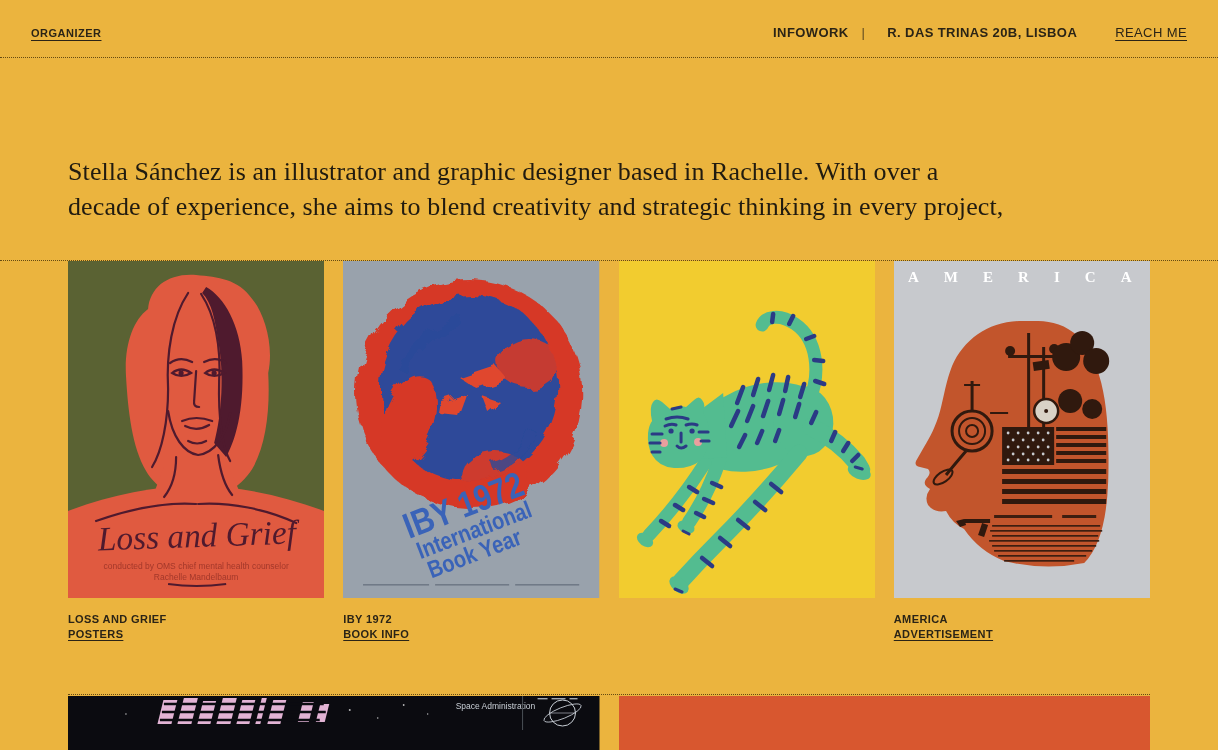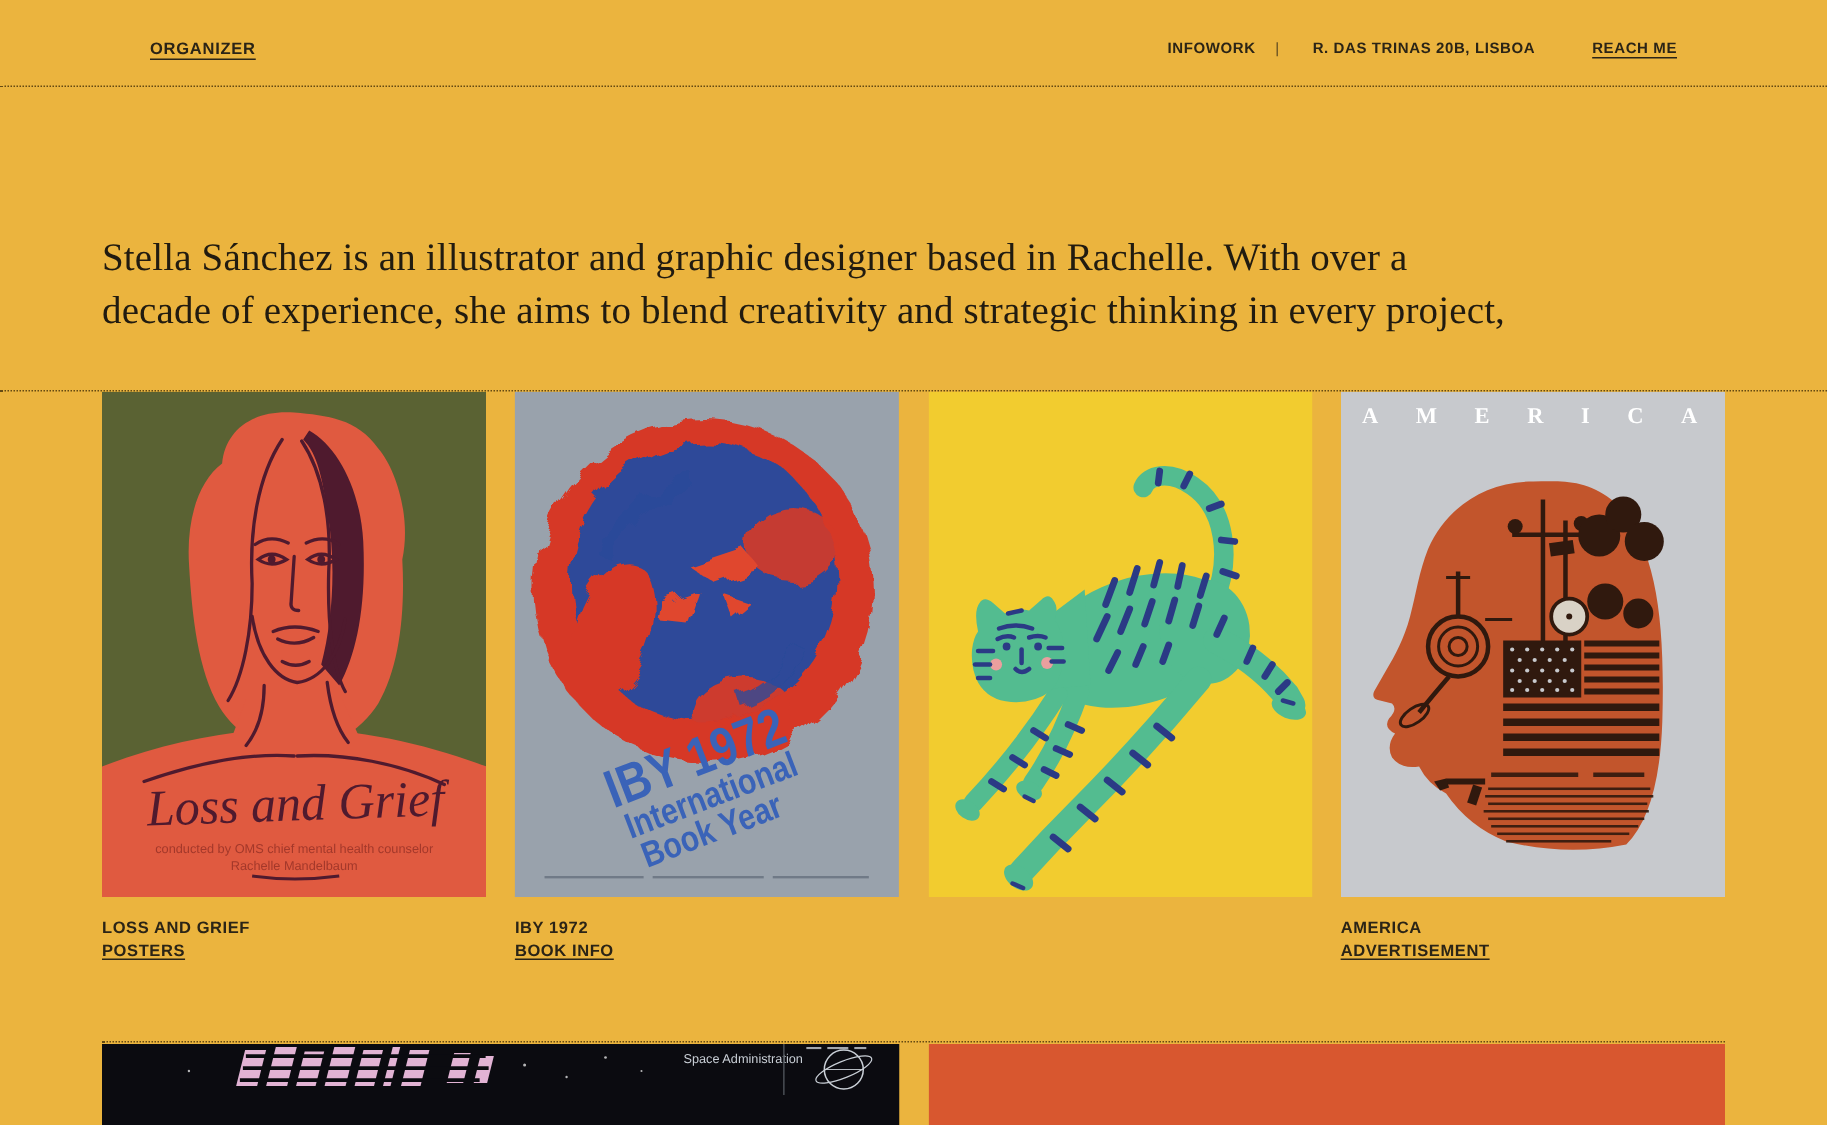--- a/index.html
+++ b/index.html
@@ -5,34 +5,34 @@
   *{box-sizing:border-box;margin:0;padding:0}
   html,body{margin:0}
   body{
     width:1218px;height:750px;overflow:hidden;position:relative;
     background:#EBB43E;color:#2B2416;
     font-family:"Liberation Sans",sans-serif;
   }
   
   .header{
     height:58px;display:flex;justify-content:space-between;align-items:center;
-    padding:8px 100px 0;border-bottom:1px dotted rgba(77,55,10,.85);
+    padding:8px 31px 0;border-bottom:1px dotted rgba(77,55,10,.85);
   }
   .brand{
     font-size:11px;font-weight:700;letter-spacing:.5px;
     text-decoration:underline;text-underline-offset:3px;cursor:pointer;color:inherit;
   }
-  .nav{display:flex;align-items:flex-start;font-size:10px;font-weight:700;letter-spacing:.4px}
+  .nav{display:flex;align-items:flex-start;font-size:13px;font-weight:700;letter-spacing:.4px}
   .navitem{cursor:pointer}
   .navitem + .navitem{}
   .sep{margin-left:13px;font-weight:400;opacity:.75}
   .address{margin-left:22px;font-weight:700}
   .reach{
     margin-left:38px;text-decoration:underline;text-underline-offset:3px;
-    cursor:pointer;color:inherit;font-weight:700;
+    cursor:pointer;color:inherit;font-weight:400;
   }
   
   .intro{
     margin:97px 68px 0;
     font-family:"Liberation Serif",serif;
     font-size:26px;line-height:34.5px;color:#211B10;letter-spacing:.1px;
   }
   
   .divider{border:0;height:0;border-top:1px dotted rgba(77,55,10,.85)}
   .divider.d1{margin-top:36px}

